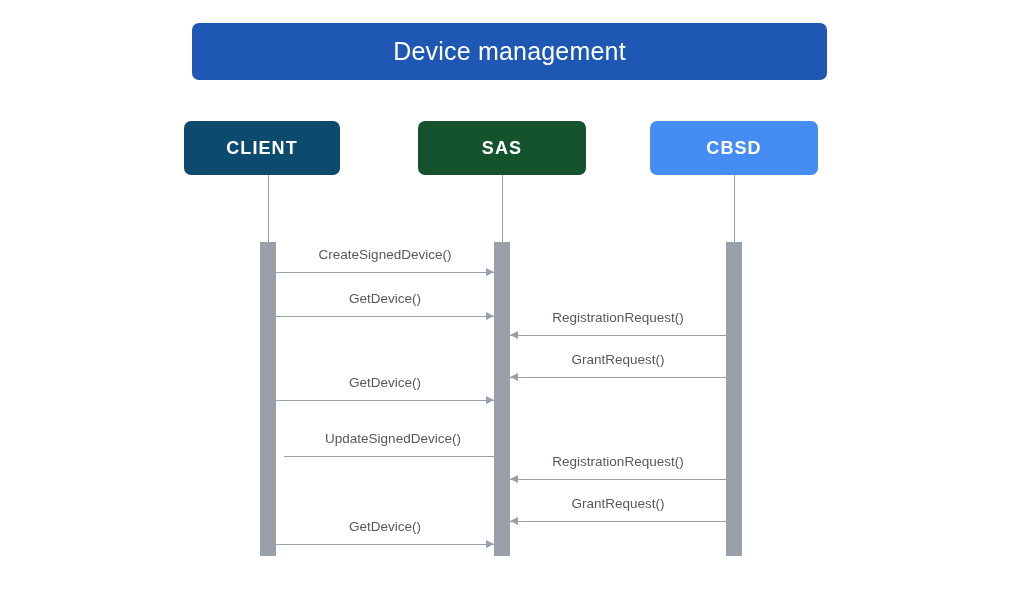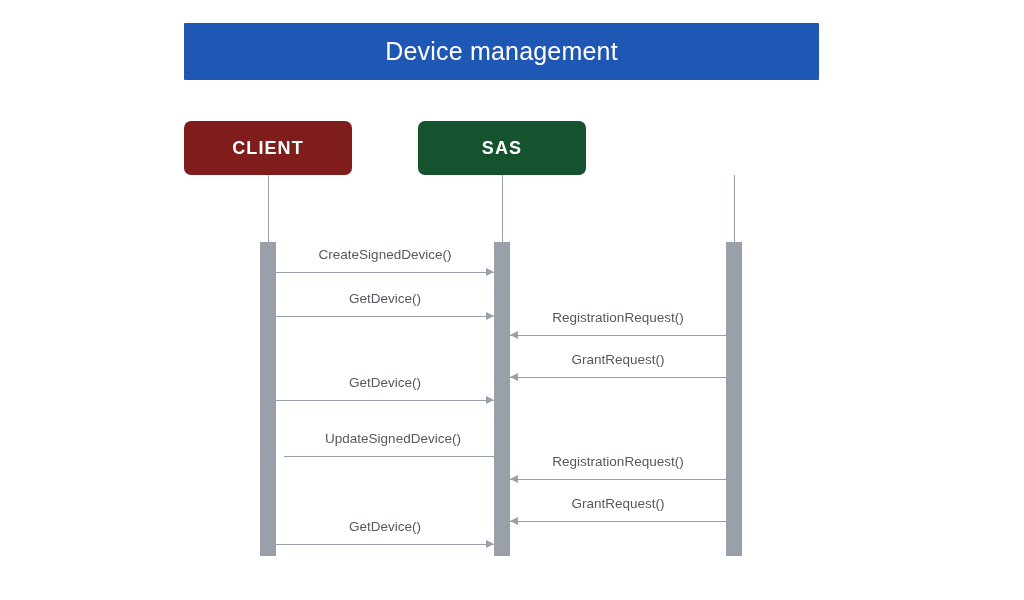--- a/index.html
+++ b/index.html
@@ -15,26 +15,26 @@
   #canvas {
     position: relative;
     width: 1024px;
     height: 600px;
     background: #ffffff;
   }
 
   
   #title-bar {
     position: absolute;
-    left: 184px;
+    left: 192px;
     top: 23px;
     width: 635px;
     height: 57px;
     background: #1f57b5;
-    border-radius: 1px;
+    border-radius: 7px;
     display: flex;
     align-items: center;
     justify-content: center;
   }
   #title-bar .title-text {
     color: #ffffff;
     font-size: 25px;
     font-weight: 400;
     letter-spacing: 0.2px;
     line-height: 1;
@@ -123,25 +123,28 @@
   </div>
 
   <div class="lifeline" style="left:268px; top:175px; height:67px;"></div>
   <div class="lifeline" style="left:502px; top:175px; height:67px;"></div>
   <div class="lifeline" style="left:734px; top:175px; height:67px;"></div>
 
   <div class="activation" style="left:260px; top:242px; height:314px;"></div>
   <div class="activation" style="left:494px; top:242px; height:314px;"></div>
   <div class="activation" style="left:726px; top:242px; height:314px;"></div>
 
-  <div class="actor-box" style="left:184px; width:168px; background:#7f1d1d;">
+  <div class="actor-box" style="left:184px; width:156px; background:#0c4a6e;">
     <span class="actor-label">CLIENT</span>
   </div>
   <div class="actor-box" style="left:418px; width:168px; background:#14532d;">
     <span class="actor-label">SAS</span>
+  </div>
+  <div class="actor-box" style="left:650px; width:168px; background:#468cf5;">
+    <span class="actor-label">CBSD</span>
   </div>
 
   <div class="message dir-right" style="left:276px; width:218px; top:272px;">
     <span class="msg-label">CreateSignedDevice()</span>
     <span class="msg-line"></span>
     <span class="msg-head"></span>
   </div>
 
   <div class="message dir-right" style="left:276px; width:218px; top:316px;">
     <span class="msg-label">GetDevice()</span>

